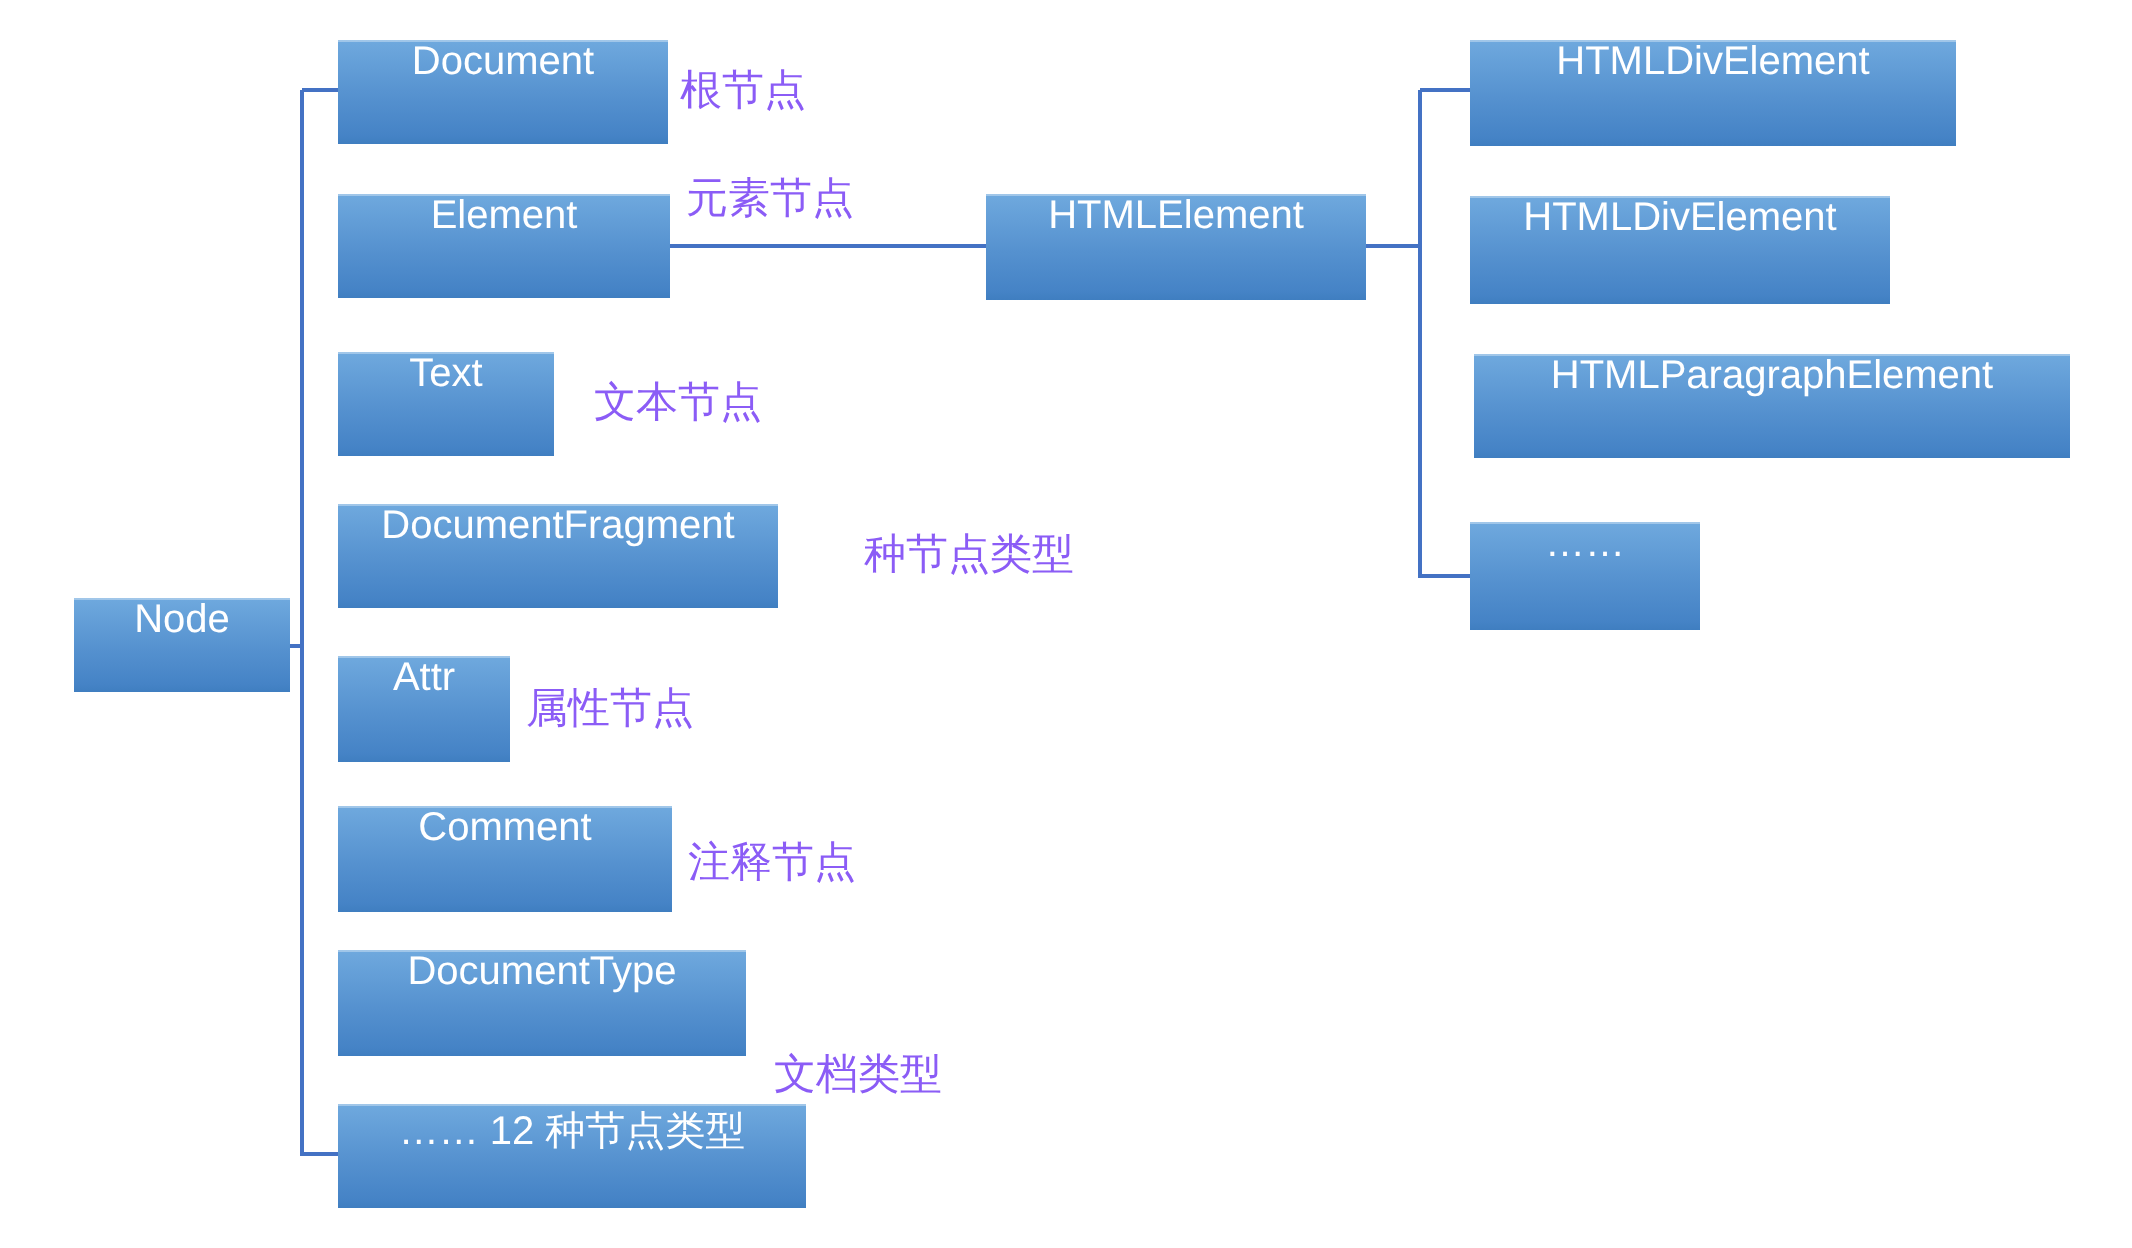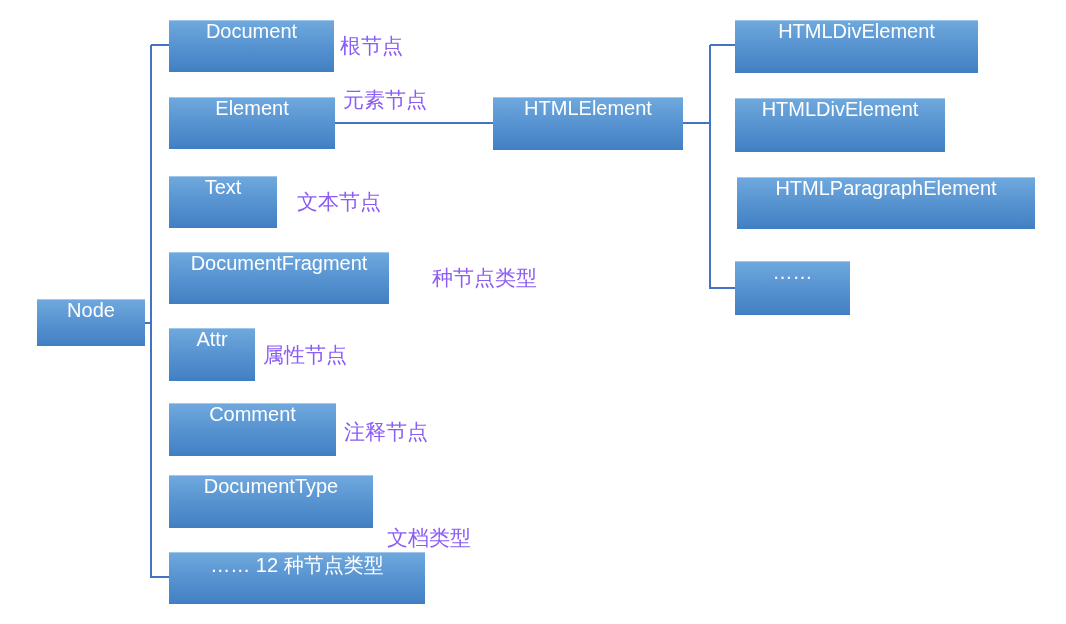--- a/index.html
+++ b/index.html
@@ -88,21 +88,21 @@
   <div class="box" style="left:169px; top:403px; width:167px; height:53px;">
     <span>Comment</span>
   </div>
   <div class="note" style="left:344px; top:420px;">注释节点</div>
 
   <div class="box" style="left:169px; top:475px; width:204px; height:53px;">
     <span>DocumentType</span>
   </div>
   <div class="note" style="left:387px; top:490px;margin-top:36px;">文档类型</div>
 
-  <div class="box" style="left:169px; top:552px; width:256px; height:52px;">
+  <div class="box" style="left:169px; top:552px; width:234px; height:52px;">
     <span>…… 12 种节点类型</span>
   </div>
 
   <div class="box" style="left:493px; top:97px; width:190px; height:53px;">
     <span>HTMLElement</span>
   </div>
 
   <div class="box" style="left:735px; top:20px; width:243px; height:53px;">
     <span>HTMLDivElement</span>
   </div>

